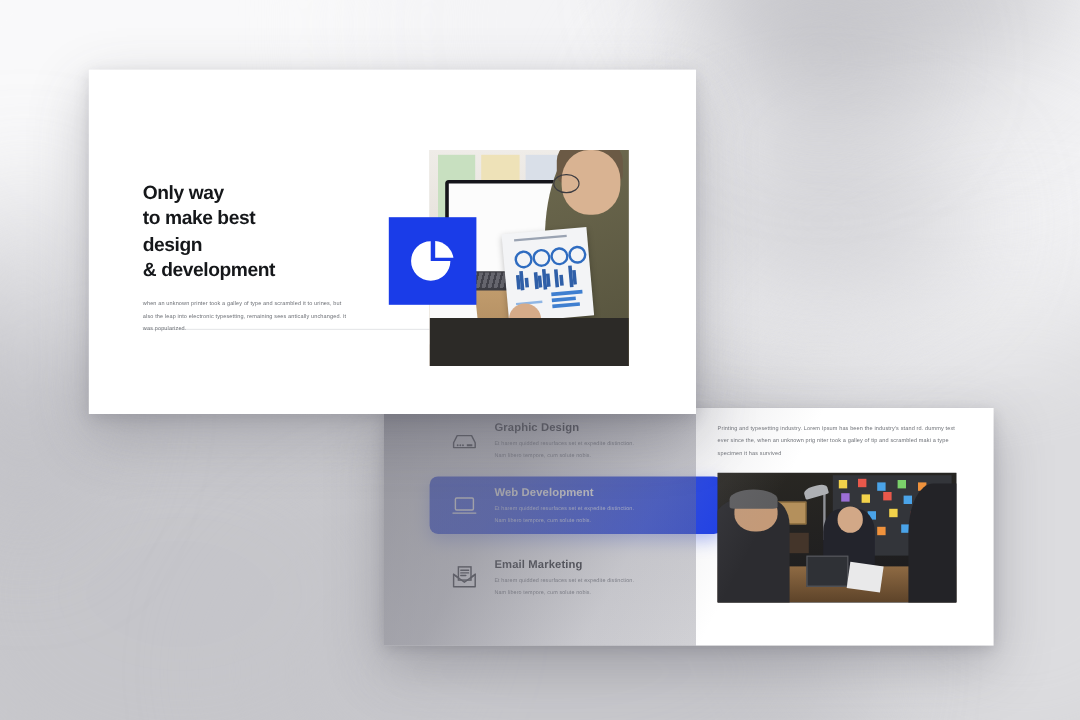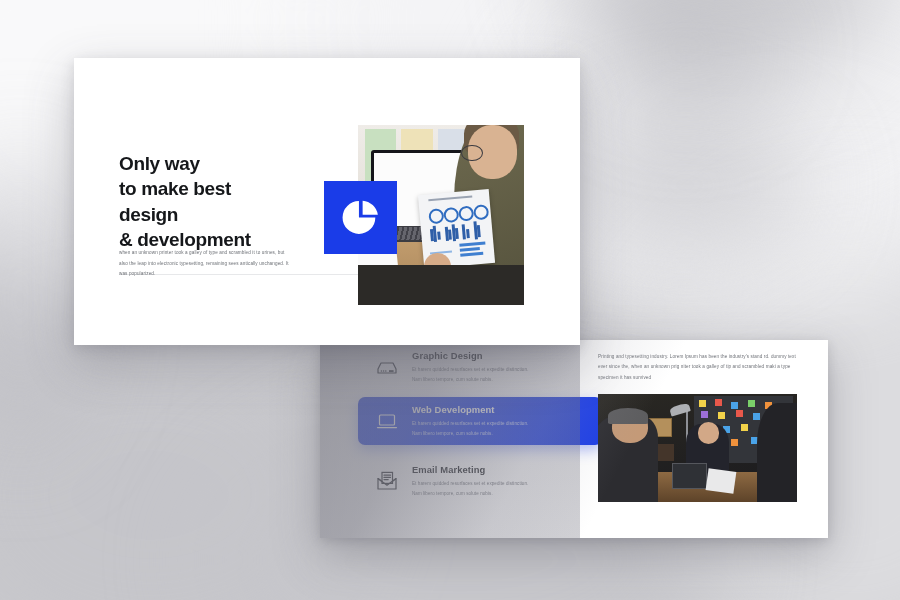--- a/index.html
+++ b/index.html
@@ -34,21 +34,21 @@
     box-shadow:0 18px 46px rgba(70,70,82,.30), 0 4px 12px rgba(70,70,82,.18);
   }
   
   .wash{position:absolute;pointer-events:none;}
   #wash1{left:320px;top:340px;width:508px;height:198px;
      background:linear-gradient(118deg, rgba(120,120,130,.62) 0%, rgba(125,125,135,.52) 22%, rgba(160,160,170,.18) 44%, rgba(255,255,255,0) 60%);}
   #wash2{left:320px;top:340px;width:260px;height:198px;
      background:linear-gradient(180deg, rgba(110,110,122,.40), rgba(120,120,132,.34));}
 
   
-  .s1-head{position:absolute;left:45px;top:93px;font-size:19px;line-height:1.33;
+  .s1-head{position:absolute;left:45px;top:93px;font-size:16px;line-height:1.33;
     font-weight:bold;color:#15171a;letter-spacing:-.35px;white-space:pre-line;}
   .s1-body{position:absolute;left:45px;top:190px;width:175px;font-size:4.6px;
     line-height:2.3;color:#6d7076;letter-spacing:.12px;}
   .s1-rule{position:absolute;left:45px;top:216px;width:248px;height:1px;background:#e7e8ea;}
   .s1-photo{position:absolute;left:284px;top:67px;width:166px;height:180px;overflow:hidden;background:#d8d2c8;}
   .s1-badge{position:absolute;left:250px;top:123px;width:73px;height:73px;background:#1a3ce8;}
   .s1-badge svg{position:absolute;left:17px;top:17px;}
 
   
   .ph{position:absolute;}

